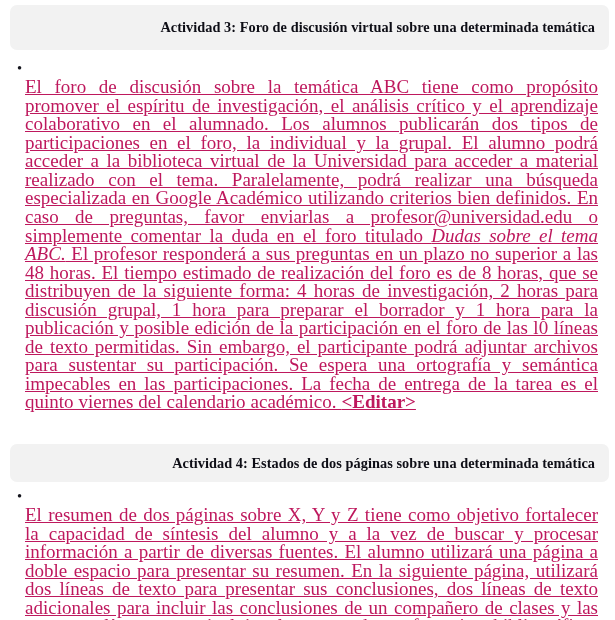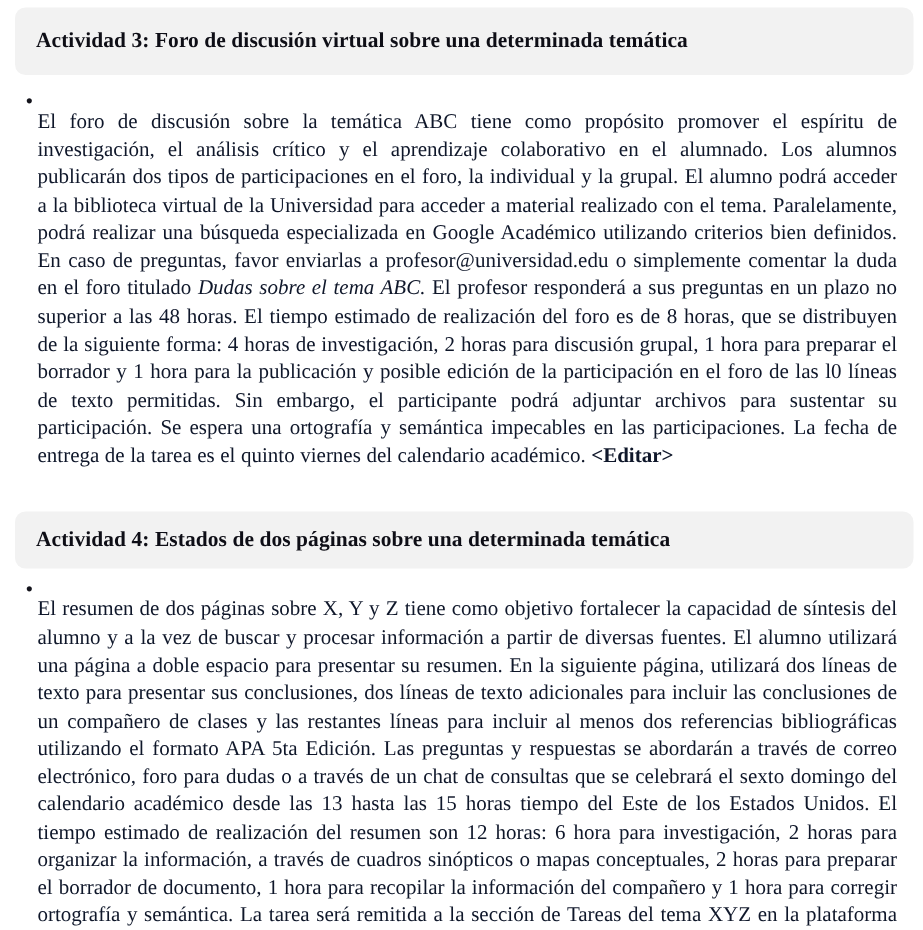--- a/index.html
+++ b/index.html
@@ -21,21 +21,21 @@
     box-sizing: border-box;
   }
   .activity {
     width: 100%;
   }
   .section-heading {
     background: #f2f2f2;
     border-radius: 7px;
     margin: 0 6px 0 10px;
     padding: 13px 14px 12px 14px;
-    text-align: left;
+    text-align: right;
     font-weight: bold;
     font-size: 14.3px;
     line-height: 1.2;
     color: #0e0e16;
     letter-spacing: 0.05px;
   }
   .activity-1 .section-heading {
     margin-top: 5px;
     padding-top: 14px;
     padding-bottom: 14px;
@@ -58,25 +58,26 @@
     flex: 0 0 auto;
     width: 8px;
     font-size: 14.5px;
     line-height: 18.55px;
     color: #13131b;
   }
   .para {
     flex: 1 1 auto;
     text-align: justify;
     text-justify: inter-word;
-    font-size: 14px;
+    font-size: 19px;
     line-height: 18.55px;
     hyphens: none;
     word-spacing: 0.2px;
-    color: #0f172a;
+    color: #be185d;
+    text-decoration: underline;
   }
   .para em {
     font-style: italic;
   }
   .edit-link {
     font-weight: bold;
     white-space: nowrap;
   }
   .spacer-between {
     height: 13px;

